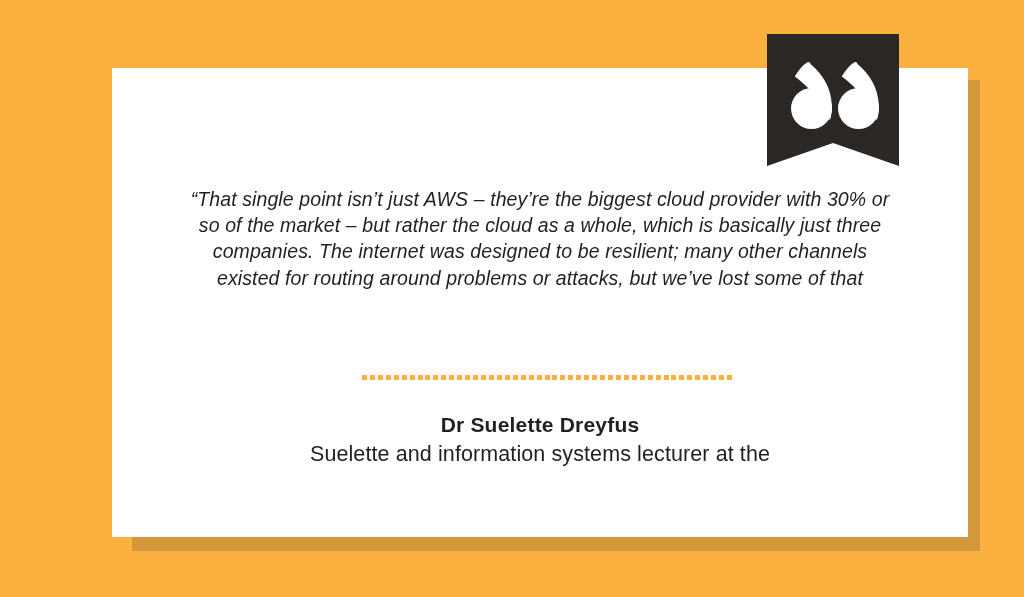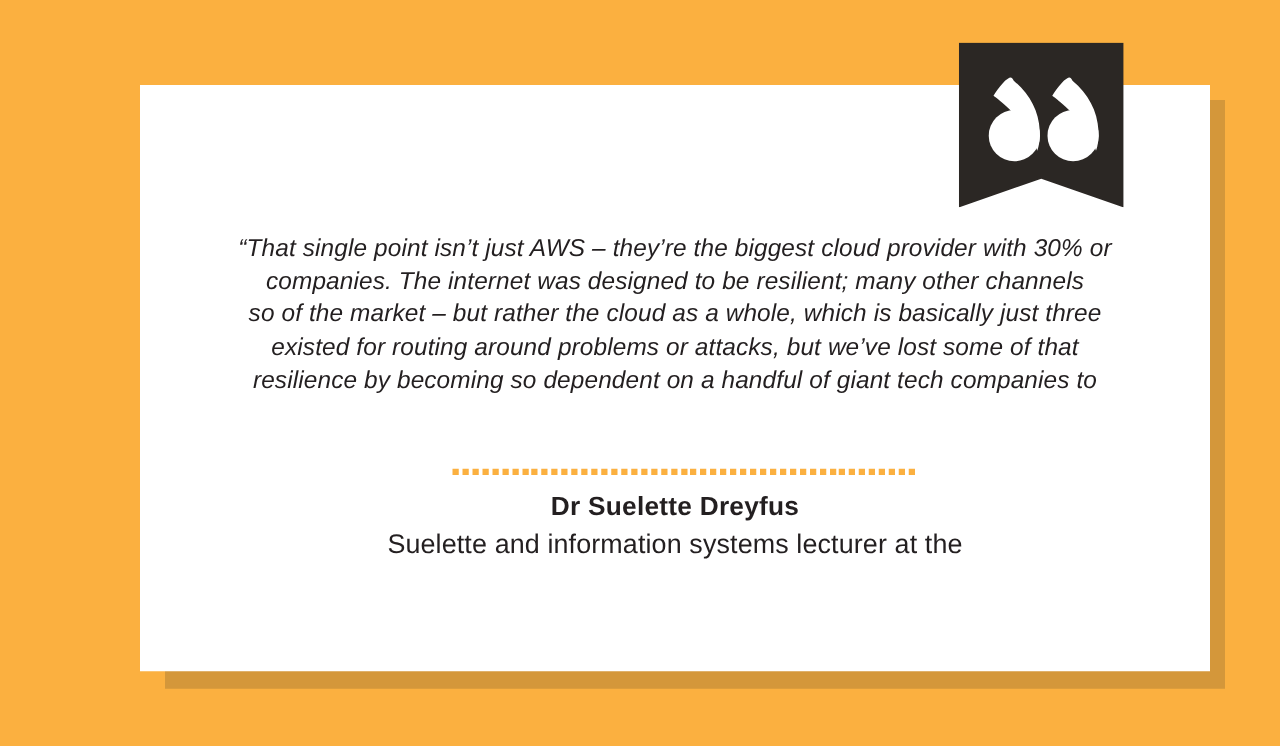--- a/index.html
+++ b/index.html
@@ -98,21 +98,21 @@
     top: 0;
     width: 5px;
     height: 5px;
     background: #fbb040;
   }
 
   
   .attrib {
     position: absolute;
     left: 78px;
-    top: 392px;
+    top: 411px;
     width: 856px;
     text-align: center;
     color: #231f20;
   }
   .attrib-name {
     display: block;
     font-size: 21px;
     font-weight: bold;
     line-height: 28px;
     letter-spacing: 0.2px;
@@ -145,24 +145,23 @@
         <circle cx="44.5" cy="74.5" r="20.5"></circle>
         <path d="M44.0 30.5 C 56.5 41.0, 64.0 54.5, 64.8 70.5 C 65.1 76.6, 64.4 82.0, 62.8 86.6 C 61.0 80.4, 57.6 74.0, 52.9 67.6 C 48.3 61.3, 43.1 55.6, 38.0 51.0 C 33.2 46.6, 29.6 43.8, 27.8 42.6 C 29.6 39.3, 32.3 35.6, 35.4 32.3 C 37.9 29.6, 40.4 28.0, 41.6 28.0 C 42.3 28.0, 43.1 28.8, 44.0 30.5 Z"></path>
         <circle cx="91.5" cy="74.5" r="20.5"></circle>
         <path d="M91.0 30.5 C 103.5 41.0, 111.0 54.5, 111.8 70.5 C 112.1 76.6, 111.4 82.0, 109.8 86.6 C 108.0 80.4, 104.6 74.0, 99.9 67.6 C 95.3 61.3, 90.1 55.6, 85.0 51.0 C 80.2 46.6, 76.6 43.8, 74.8 42.6 C 76.6 39.3, 79.3 35.6, 82.4 32.3 C 84.9 29.6, 87.4 28.0, 88.6 28.0 C 89.3 28.0, 90.1 28.8, 91.0 30.5 Z"></path>
       </g>
     </svg>
   </div>
 
   <div class="quote">
     <span class="quote-line">“That single point isn’t just AWS – they’re the biggest cloud provider with 30% or</span>
+    <span class="quote-line">so of the market – but rather the cloud as a whole, which is basically just three</span>
     <span class="quote-line">companies. The internet was designed to be resilient; many other channels</span>
-    <span class="quote-line">so of the market – but rather the cloud as a whole, which is basically just three</span>
     <span class="quote-line">existed for routing around problems or attacks, but we’ve lost some of that</span>
-    <span class="quote-line">resilience by becoming so dependent on a handful of giant tech companies to</span>
   </div>
 
   <div class="divider" id="divider">
       <span class="divider-dot" style="left: 0px; background: rgb(251, 176, 64);"></span>
       <span class="divider-dot" style="left: 7.93478px; background: rgb(251, 176, 64);"></span>
       <span class="divider-dot" style="left: 15.8696px; background: rgb(251, 176, 64);"></span>
       <span class="divider-dot" style="left: 23.8043px; background: rgb(251, 176, 64);"></span>
       <span class="divider-dot" style="left: 31.7391px; background: rgb(251, 176, 64);"></span>
       <span class="divider-dot" style="left: 39.6739px; background: rgb(251, 176, 64);"></span>
       <span class="divider-dot" style="left: 47.6087px; background: rgb(251, 176, 64);"></span>

